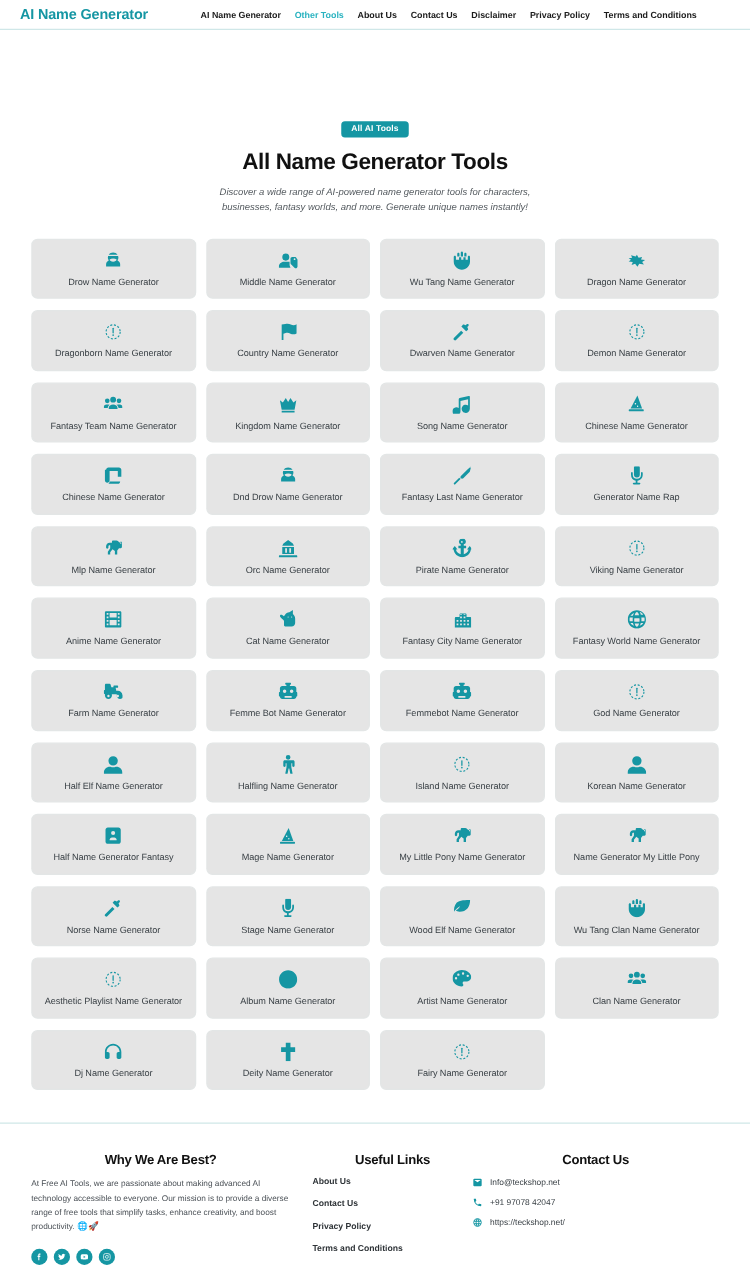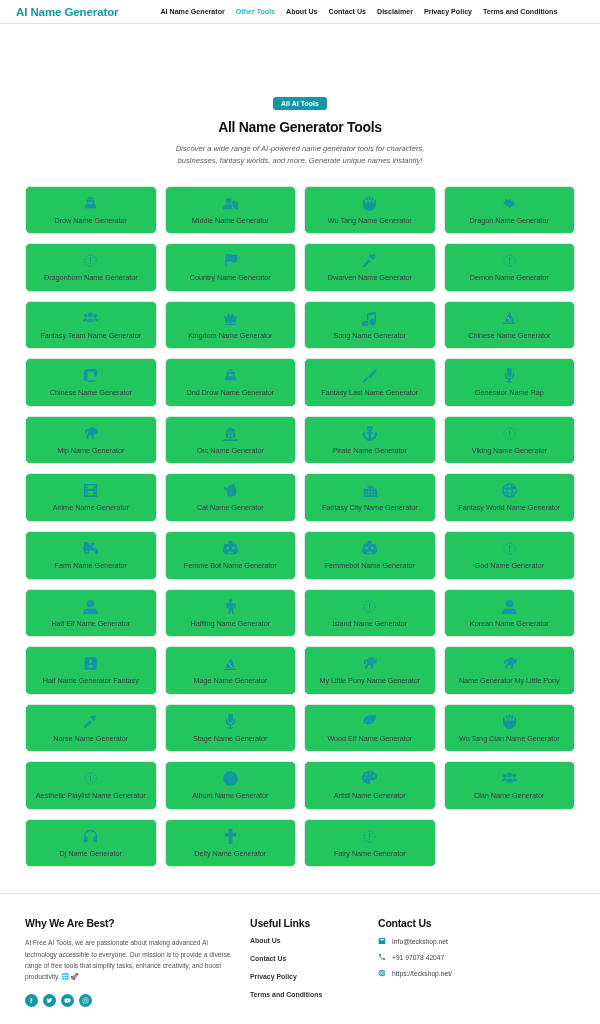--- a/index.html
+++ b/index.html
@@ -52,21 +52,21 @@
     display: inline-block;
     background: #1596a3;
     color: #ffffff;
     font-size: 6.8px;
     font-weight: bold;
     padding: 3px 8px;
     border-radius: 3px;
     letter-spacing: 0.1px;
   }
   .hero h1 {
-    font-size: 14px;
+    font-size: 18px;
     font-weight: bold;
     color: #111111;
     margin-top: 9px;
     letter-spacing: -0.3px;
     text-align: center;
   }
   .hero p {
     font-size: 7.6px;
     line-height: 1.55;
     color: #555b60;
@@ -76,21 +76,21 @@
   }
 
   
   .grid-wrap { padding: 19px 25px 0 25px; }
   .grid {
     display: grid;
     grid-template-columns: repeat(4, 1fr);
     gap: 9px 8px;
   }
   .card {
-    background: #22c55e;
+    background: #e5e5e5;
     border: 1px solid #e3e6e6;
     border-radius: 5px;
     min-height: 46px;
     padding: 8px 5px 7px;
     display: flex;
     flex-direction: column;
     align-items: center;
     justify-content: flex-start;
     cursor: pointer;
     text-decoration: none;
@@ -124,20 +124,21 @@
   }
   .fcol-about { width: 225px; padding-right: 18px; }
   .fcol-links { width: 128px; }
   .fcol-contact { flex: 1; }
   .footer h3 {
     font-size: 10.5px;
     font-weight: bold;
     color: #111;
     letter-spacing: -0.2px;
     margin-bottom: 8px;
+    text-align: center;
   }
   .footer .about-text {
     font-size: 6.6px;
     line-height: 1.72;
     color: #4b5157;
   }
   .emoji-inline { font-size: 7px; letter-spacing: 0.5px; }
   .social-row {
     display: flex;
     gap: 5px;

